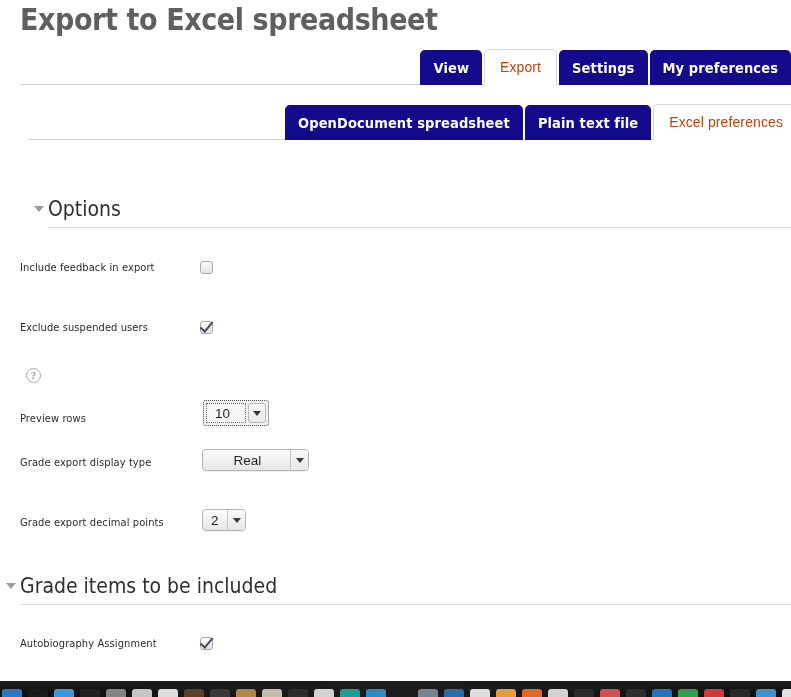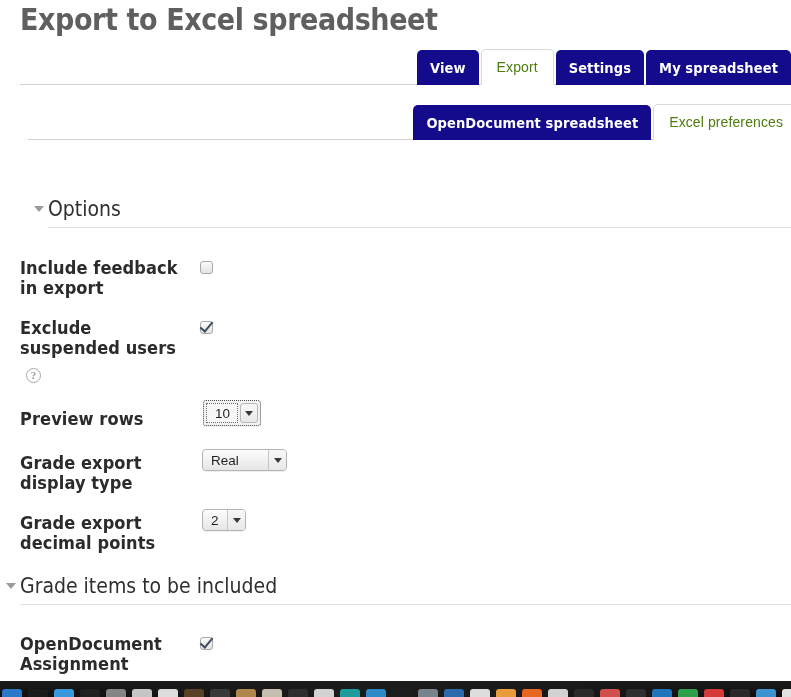--- a/index.html
+++ b/index.html
@@ -84,21 +84,21 @@
     font-size: 14.5px;
     font-weight: bold;
     letter-spacing: 0.1px;
     border-radius: 5px 5px 0 0;
     white-space: nowrap;
     position: relative;
     z-index: 1;
   }
   .tab.active {
     background: #ffffff;
-    color: #4d7c0f;
+    color: #c2410c;
     font-weight: normal;
     font-family: "Liberation Sans", sans-serif;
     font-size: 14px;
     border: 1px solid #d9d9d9;
     border-bottom: 1px solid #ffffff;
     height: 36px;
     z-index: 3;
     padding: 0 15px;
   }
 
@@ -145,22 +145,22 @@
   .form-row {
     position: absolute;
     left: 0;
     width: 791px;
   }
   .field-label {
     position: absolute;
     left: 20px;
     top: 0;
     width: 165px;
-    font-size: 18px;
-    font-weight: bold;
+    font-size: 11px;
+    font-weight: normal;
     color: #2b2b2b;
     line-height: 20px;
     font-family: "DejaVu Sans Condensed", "Liberation Sans Narrow", "Liberation Sans", sans-serif;
     letter-spacing: 0.1px;
   }
   .field-control {
     position: absolute;
     left: 200px;
     top: 0;
   }
@@ -269,22 +269,22 @@
     margin-right: 2px;
   }
   .select.focused .sel-arrow-box {
     border: 1px solid #b8b8b8;
     border-radius: 3px;
     height: 100%;
     width: 18px;
     box-sizing: border-box;
   }
 
-  .select.w-preview { width: 58px; }
-  .select.w-display { width: 85px; }
+  .select.w-preview { width: 66px; }
+  .select.w-display { width: 107px; text-align: center; }
   .select.w-decimal { width: 44px; }
 
   
   .dock {
     position: absolute;
     left: 0;
     top: 681px;
     width: 791px;
     height: 16px;
     background: #131313;
@@ -333,30 +333,33 @@
       <div class="tab">
         <span>View</span>
       </div>
       <div class="tab active">
         <span>Export</span>
       </div>
       <div class="tab">
         <span>Settings</span>
       </div>
       <div class="tab">
-        <span>My spreadsheet</span>
+        <span>My preferences</span>
       </div>
     </div>
   </div>
 
   <div class="tabrow tabrow-2">
     <div class="tab-baseline"></div>
     <div class="tabs">
       <div class="tab">
         <span>OpenDocument spreadsheet</span>
+      </div>
+      <div class="tab">
+        <span>Plain text file</span>
       </div>
       <div class="tab active">
         <span>Excel preferences</span>
       </div>
     </div>
   </div>
 
   <div class="section" style="top:196px;margin-left:28px;">
     <div class="section-header">
       <span class="collapse-caret"></span>
@@ -422,21 +425,21 @@
 
   <div class="section" style="top:573px;">
     <div class="section-header">
       <span class="collapse-caret"></span>
       <span class="section-title">Grade items to be included</span>
       <span class="section-rule"></span>
     </div>
   </div>
 
   <div class="form-row" style="top:634px;">
-    <div class="field-label">OpenDocument Assignment</div>
+    <div class="field-label">Autobiography Assignment</div>
     <div class="field-control" style="top:3px;">
       <span class="checkbox checked"></span>
     </div>
   </div>
 
 </div>
 
 <div class="dock">
   <div class="dock-strip"></div>
   <div class="dock-icons" id="dock-icons">

